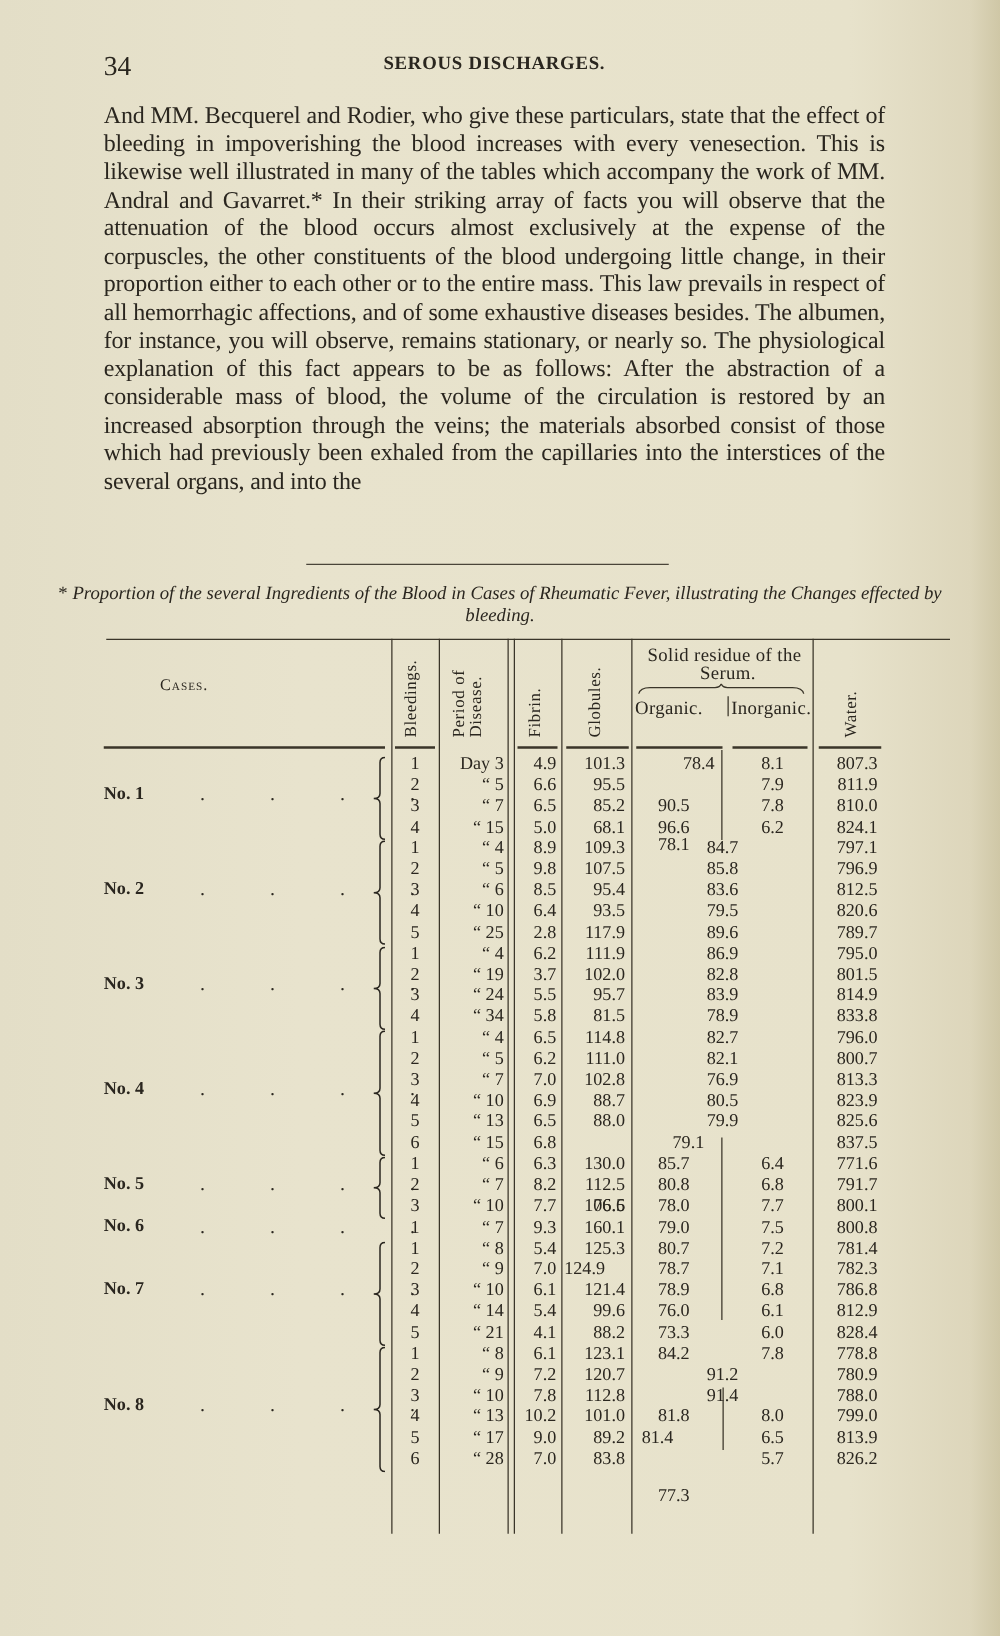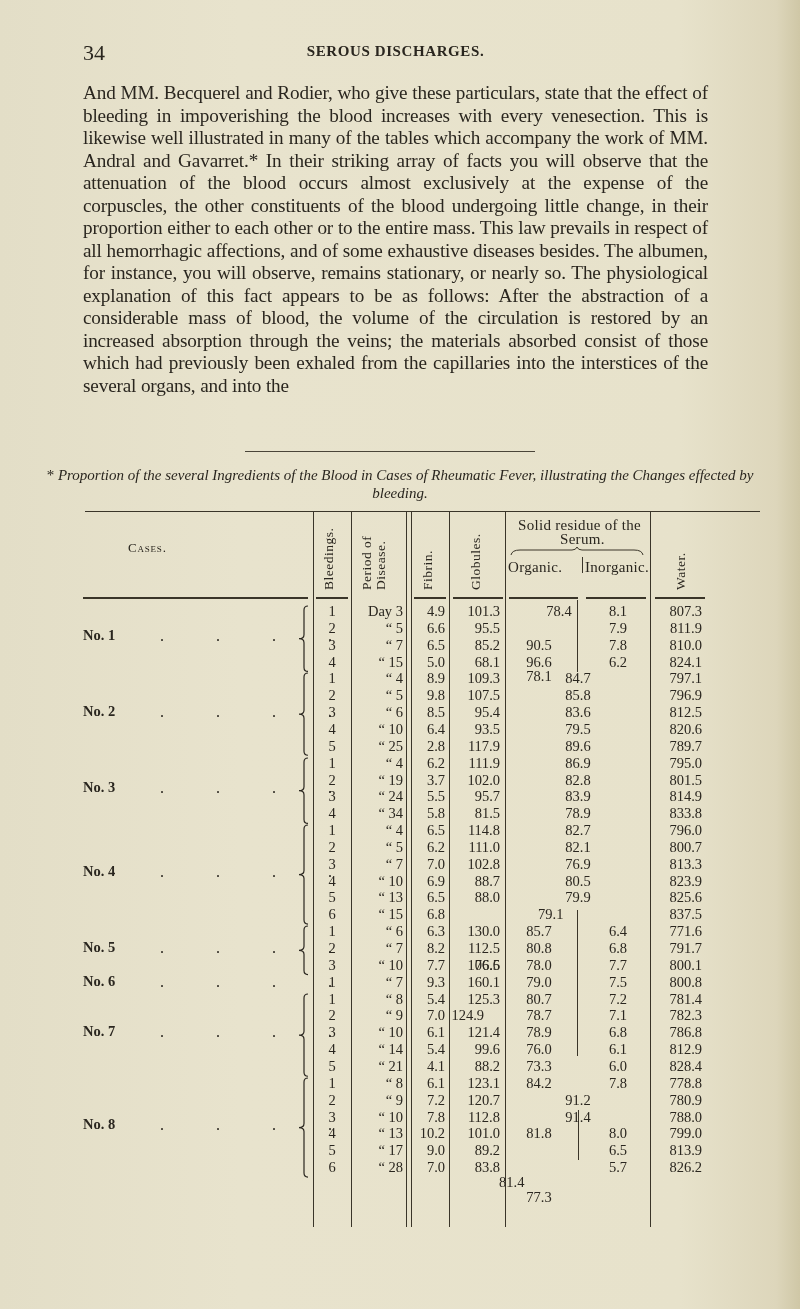--- a/index.html
+++ b/index.html
@@ -360,21 +360,21 @@
         <div class="cell" style="top: 1125.35px; right: 397px;">“ 13</div>
         <div class="cell" style="top: 1125.35px; right: 355px;">10.2</div>
         <div class="cell" style="top: 1125.35px; right: 300px;">101.0</div>
         <div class="cell" style="top: 1125.35px; left: 499px; width: 80px; text-align: center;">81.8</div>
         <div class="cell" style="top: 1125.35px; left: 578px; width: 80px; text-align: center;">8.0</div>
         <div class="cell" style="top: 1125.35px; right: 98px;">799.0</div>
         <div class="cell" style="top: 1142.2px; left: 292px; width: 80px; text-align: center;">5</div>
         <div class="cell" style="top: 1142.2px; right: 397px;">“ 17</div>
         <div class="cell" style="top: 1142.2px; right: 355px;">9.0</div>
         <div class="cell" style="top: 1142.2px; right: 300px;">89.2</div>
-        <div class="cell" style="top: 1142.2px; left: 499px; width: 80px; text-align: left; margin-top: 32px;">81.4</div>
+        <div class="cell" style="top: 1142.2px; left: 486px; width: 80px; text-align: center;">81.4</div>
         <div class="cell" style="top: 1142.2px; left: 578px; width: 80px; text-align: center;">6.5</div>
         <div class="cell" style="top: 1142.2px; right: 98px;">813.9</div>
         <div class="cell" style="top: 1159.05px; left: 292px; width: 80px; text-align: center;">6</div>
         <div class="cell" style="top: 1159.05px; right: 397px;">“ 28</div>
         <div class="cell" style="top: 1159.05px; right: 355px;">7.0</div>
         <div class="cell" style="top: 1159.05px; right: 300px;">83.8</div>
         <div class="cell" style="top: 1159.05px; left: 499px; width: 80px; text-align: center; margin-top: 30px;">77.3</div>
         <div class="cell" style="top: 1159.05px; left: 578px; width: 80px; text-align: center;">5.7</div>
         <div class="cell" style="top: 1159.05px; right: 98px;">826.2</div>
       </div>

